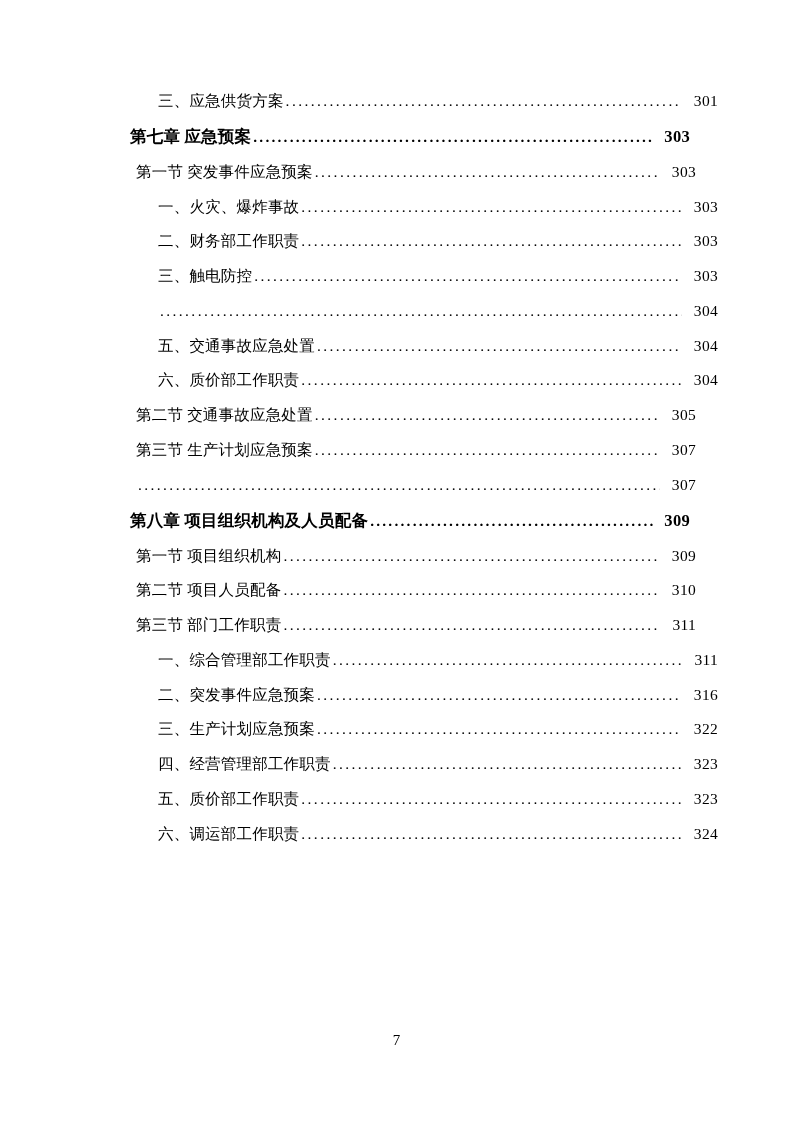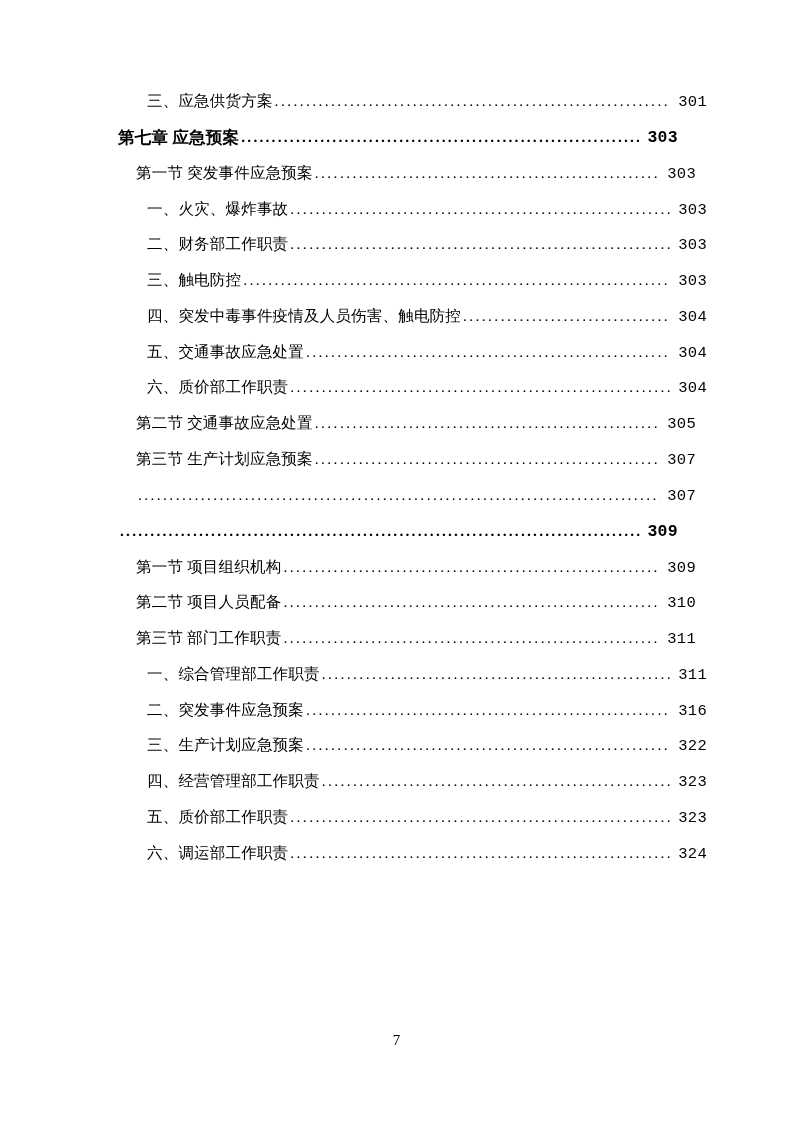--- a/index.html
+++ b/index.html
@@ -42,35 +42,33 @@
     font-size: 15.5px;
     letter-spacing: 2.4px;
     color: #000000;
     min-width: 10px;
   }
   .toc-row .page-no {
     white-space: nowrap;
     text-align: right;
     min-width: 34px;
     letter-spacing: 0.3px;
-    font-family: Liberation Mono, monospace;
   }
   
   .lvl-chapter {
-    margin-left: 0px;
+    margin-left: 12px;
     font-weight: bold;
     font-size: 16.5px;
-    align-items: center;
   }
   .lvl-chapter .leader { font-weight: bold; letter-spacing: 2.2px; }
   .lvl-section {
     margin-left: 18px;
   }
   .lvl-item {
-    margin-left: 29px;
+    margin-left: 40px;
   }
   .page-number {
     position: absolute;
     left: 0;
     right: 0;
     top: 1032px;
     text-align: center;
     font-size: 15px;
     font-family: "Liberation Serif", "DejaVu Serif", serif;
     color: #000;
@@ -106,21 +104,20 @@
         <span class="label">二、财务部工作职责</span>
         <span class="leader">........................................................................................................................</span>
         <span class="page-no">303</span>
       </div>
       <div class="toc-row lvl-item">
         <span class="label">三、触电防控</span>
         <span class="leader">........................................................................................................................</span>
         <span class="page-no">303</span>
       </div>
       <div class="toc-row lvl-item">
-        <span class="label">四、突发中毒事件疫情及人员伤害、触电防控</span>
         <span class="leader">........................................................................................................................</span>
         <span class="page-no">304</span>
       </div>
       <div class="toc-row lvl-item">
         <span class="label">五、交通事故应急处置</span>
         <span class="leader">........................................................................................................................</span>
         <span class="page-no">304</span>
       </div>
       <div class="toc-row lvl-item">
         <span class="label">六、质价部工作职责</span>
@@ -135,20 +132,21 @@
       <div class="toc-row lvl-section">
         <span class="label">第三节  生产计划应急预案</span>
         <span class="leader">........................................................................................................................</span>
         <span class="page-no">307</span>
       </div>
       <div class="toc-row lvl-section">
         <span class="leader">........................................................................................................................</span>
         <span class="page-no">307</span>
       </div>
       <div class="toc-row lvl-chapter">
+        <span class="label">第八章  项目组织机构及人员配备</span>
         <span class="leader">........................................................................................................................</span>
         <span class="page-no">309</span>
       </div>
       <div class="toc-row lvl-section">
         <span class="label">第一节  项目组织机构</span>
         <span class="leader">........................................................................................................................</span>
         <span class="page-no">309</span>
       </div>
       <div class="toc-row lvl-section">
         <span class="label">第二节  项目人员配备</span>

